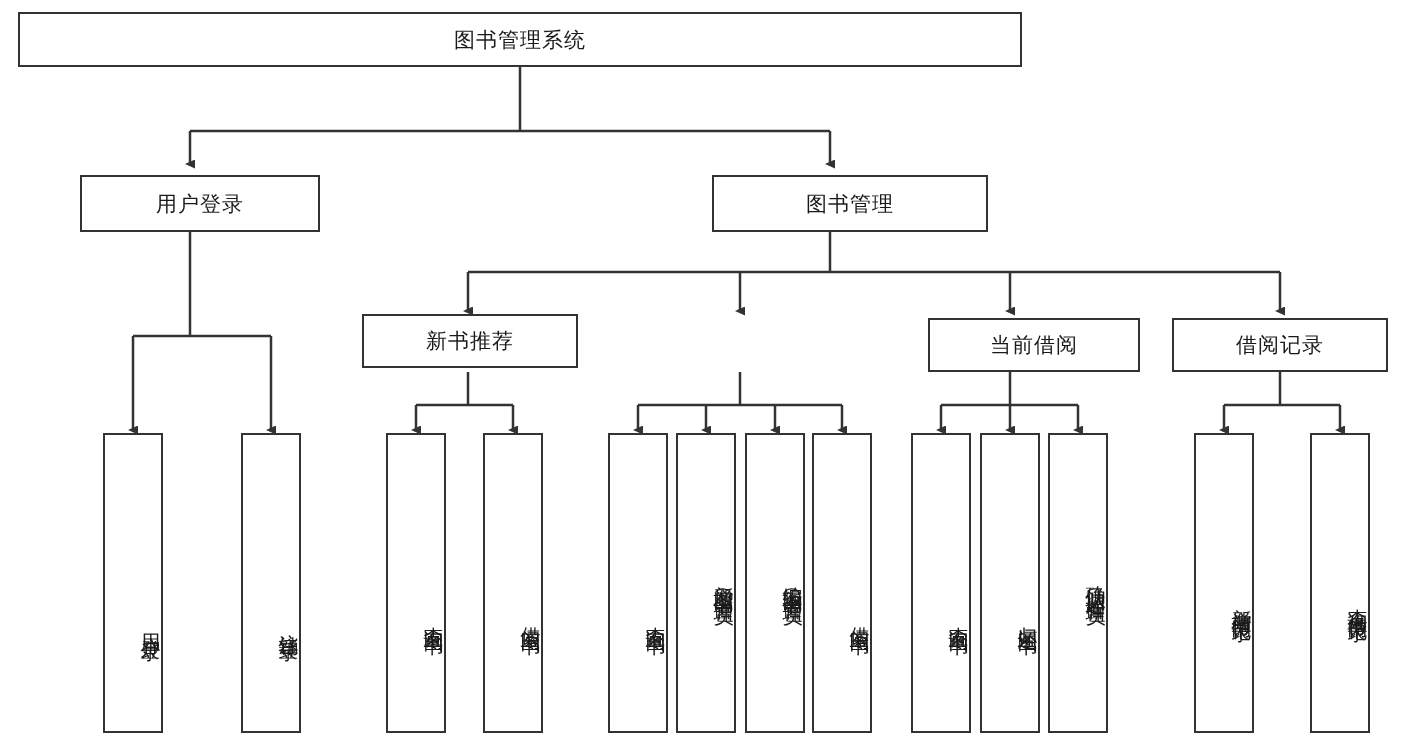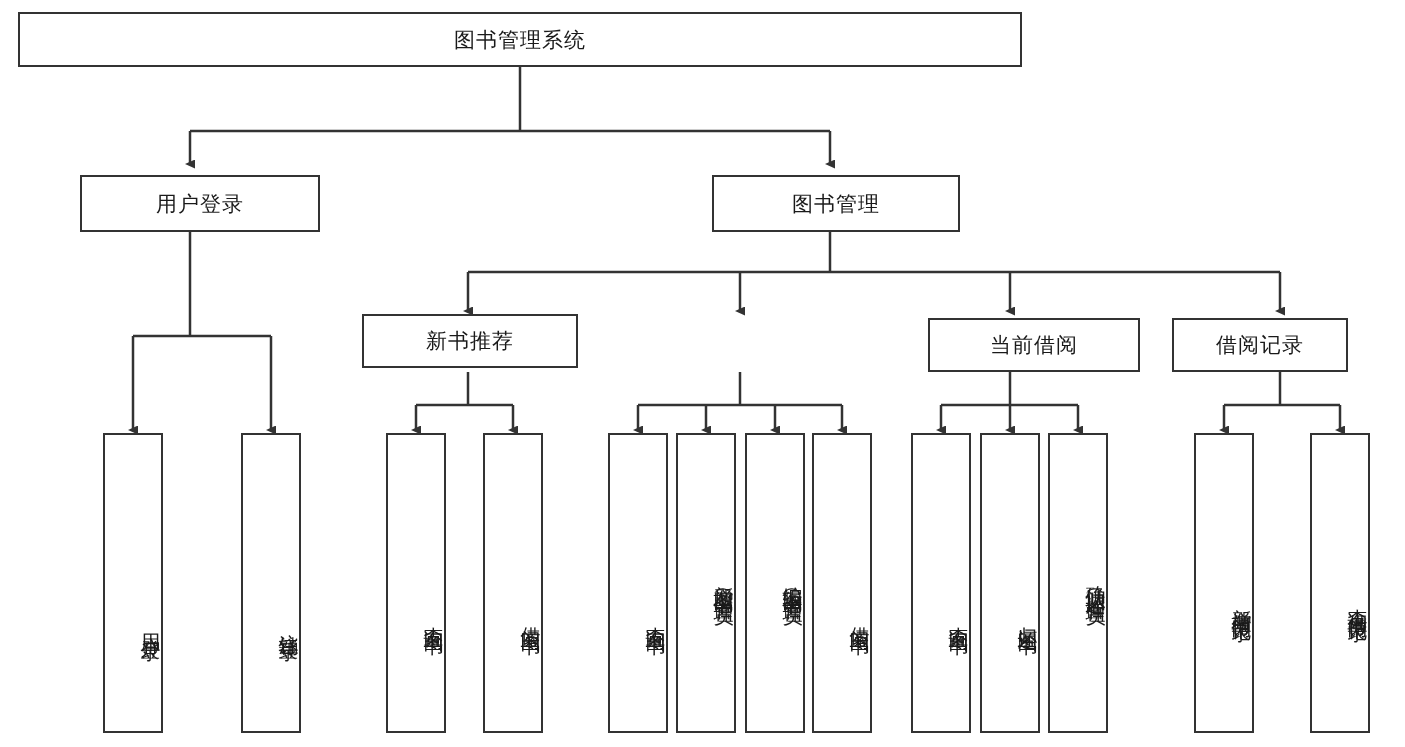--- a/index.html
+++ b/index.html
@@ -121,31 +121,31 @@
     </g>
   </svg>
 
   <div class="node horiz title-node" style="left:18px; top:12px; width:1004px; height:55px;text-align:right;">
     <span>图书管理系统</span>
   </div>
 
   <div class="node horiz" style="left:80px; top:175px; width:240px; height:57px;">
     <span>用户登录</span>
   </div>
-  <div class="node horiz" style="left:712px; top:175px; width:248px; height:57px;">
+  <div class="node horiz" style="left:712px; top:175px; width:276px; height:57px;">
     <span>图书管理</span>
   </div>
 
   <div class="node horiz" style="left:362px; top:314px; width:216px; height:54px;">
     <span>新书推荐</span>
   </div>
   <div class="node horiz" style="left:928px; top:318px; width:212px; height:54px;">
     <span>当前借阅</span>
   </div>
-  <div class="node horiz" style="left:1172px; top:318px; width:176px; height:54px;">
+  <div class="node horiz" style="left:1172px; top:318px; width:216px; height:54px;">
     <span>借阅记录</span>
   </div>
 
   <div class="node vert" style="left:103px; top:433px; width:60px; height:300px; padding-top:85px;">
     <span>用户登录</span>
   </div>
   <div class="node vert" style="left:241px; top:433px; width:60px; height:300px; padding-top:85px;">
     <span>注销登录</span>
   </div>
 

